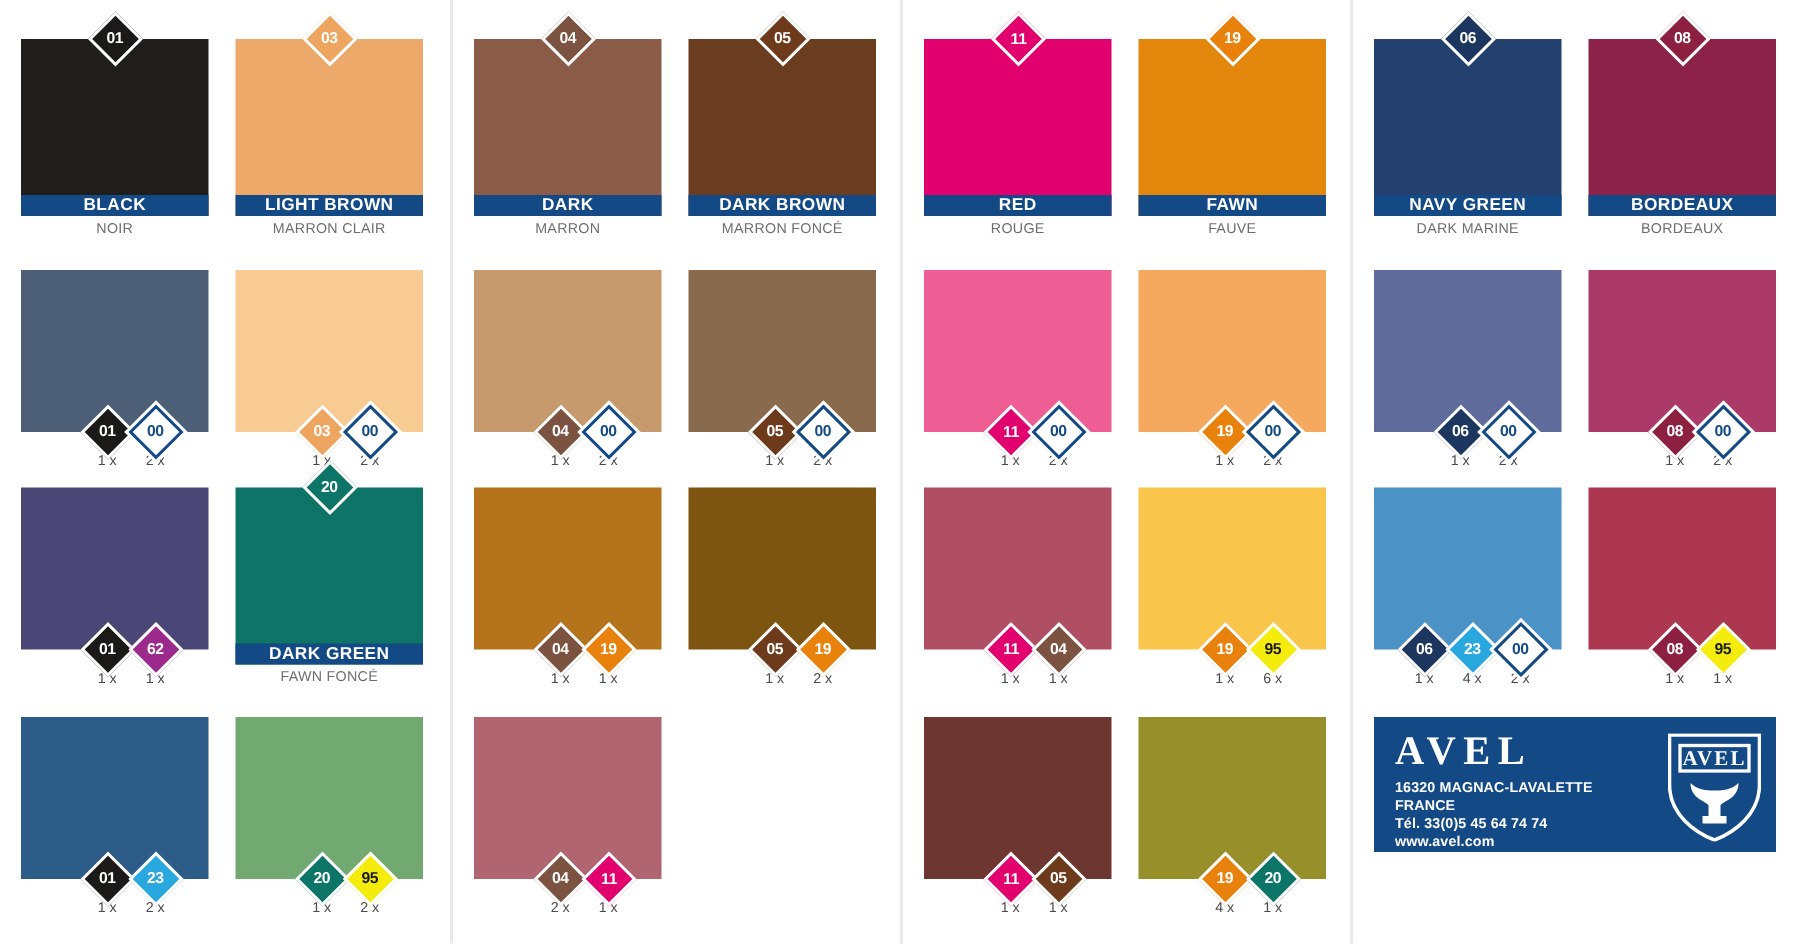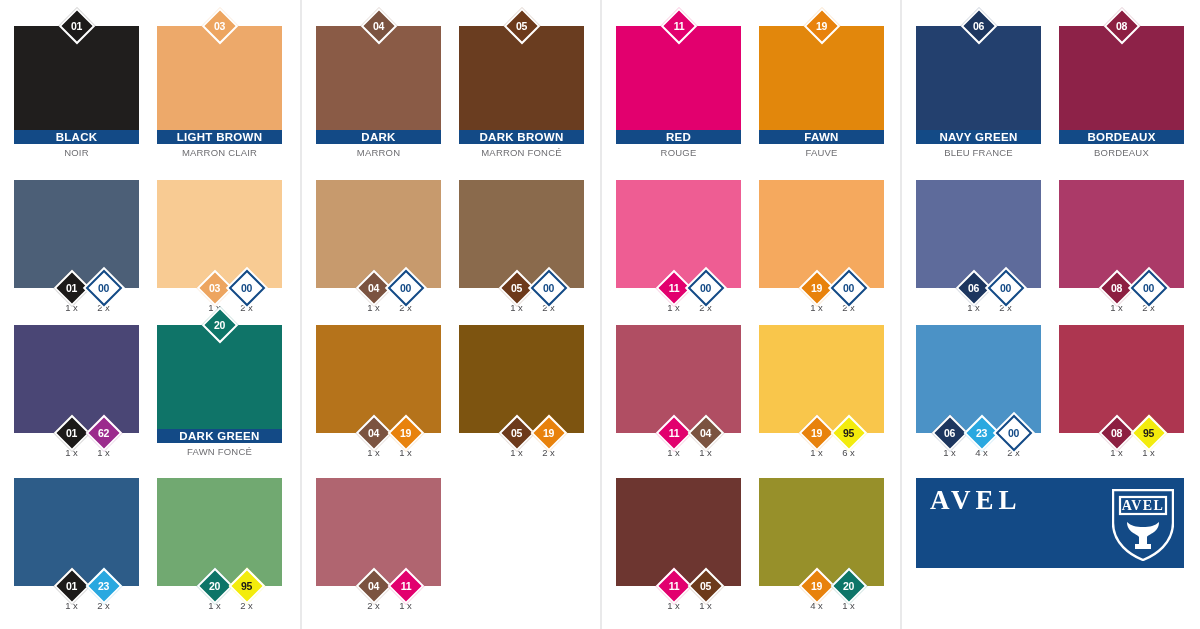--- a/index.html
+++ b/index.html
@@ -527,21 +527,21 @@
       <div class="panel-inner">
         <div class="cell c0 r0">
           <div class="swatch" style="background: rgb(35, 64, 110);">
             <div class="topdia">
               <div class="dia" style="background: rgb(29, 54, 95); border-color: rgb(255, 255, 255);">
                 <span style="color: rgb(255, 255, 255);">06</span>
               </div>
             </div>
             <div class="nameband">NAVY GREEN</div>
           </div>
-          <div class="subname">BLEU FRANCE</div>
+          <div class="subname">DARK MARINE</div>
         </div>
         <div class="cell c1 r0">
           <div class="swatch" style="background: rgb(141, 34, 72);">
             <div class="topdia">
               <div class="dia" style="background: rgb(141, 31, 65); border-color: rgb(255, 255, 255);">
                 <span style="color: rgb(255, 255, 255);">08</span>
               </div>
             </div>
             <div class="nameband">BORDEAUX</div>
           </div>
@@ -611,20 +611,26 @@
             </div>
             <div class="ratios">
               <div class="rt">1 x</div>
               <div class="rt">1 x</div>
             </div>
           </div>
         </div>
         <div class="logoblock">
           <div class="logo-left">
             <div class="logo-word">AVEL</div>
+            <div class="logo-addr">
+              <div>16320 MAGNAC-LAVALETTE</div>
+              <div>FRANCE</div>
+              <div>Tél. 33(0)5 45 64 74 74</div>
+              <div>www.avel.com</div>
+            </div>
           </div>
           <div class="shield"><svg viewBox="0 0 62 72" width="62" height="72">
               <path d="M1 1 H61 V34 C61 54 44 66 31 71 C18 66 1 54 1 34 Z" fill="none" stroke="#ffffff" stroke-width="2.4"></path>
               <rect x="8" y="8" width="46" height="17" fill="none" stroke="#ffffff" stroke-width="2.2"></rect>
               <text x="31" y="21" text-anchor="middle" font-family="Liberation Serif, serif" font-size="14" font-weight="bold" letter-spacing="1.4" fill="#ffffff">AVEL</text>
               <path d="M15 33 C15 44 26 45 27 48 L27 55 L23 55 L23 60 L39 60 L39 55 L35 55 L35 48 C36 45 47 44 47 33 C43 37 38 38 31 38 C24 38 19 37 15 33 Z" fill="#ffffff"></path>
             </svg></div>
         </div>
       </div>
     </div>

